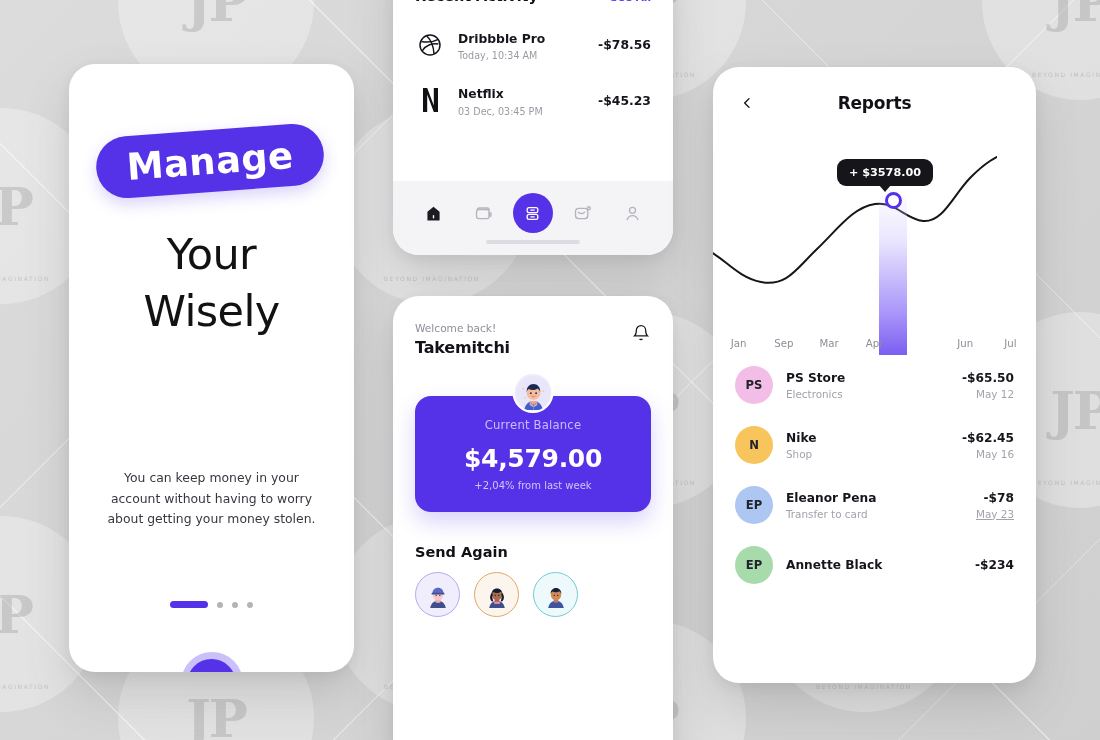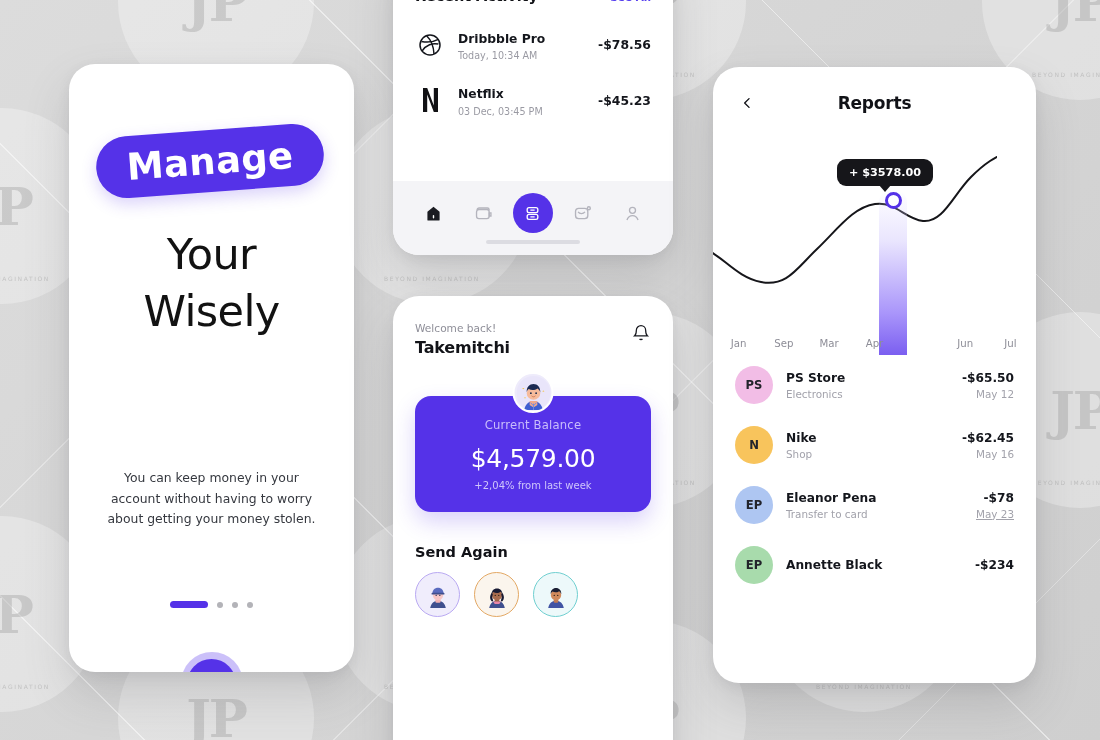--- a/index.html
+++ b/index.html
@@ -124,21 +124,21 @@
   #welcome-small { font-size: 10.6px; color: #8e8e98; }
   #welcome-name { font-size: 16px; font-weight: 700; color: #121318; margin-top: 4px; letter-spacing: -.2px; }
 
   #balance-card {
     position: absolute; left: 22px; top: 100px; width: 236px; height: 116px;
     background: #5532E8; border-radius: 16px;
     display: flex; flex-direction: column; align-items: center; justify-content: center;
     box-shadow: 0 10px 22px rgba(85,50,232,.22);
   }
   #balance-label { font-size: 11.6px; color: #c9bdfb; letter-spacing: .2px; }
-  #balance-amount { font-size: 25px; font-weight: 400; color: #fff; margin-top: 12px; letter-spacing: -.3px; }
+  #balance-amount { font-size: 25px; font-weight: 700; color: #fff; margin-top: 12px; letter-spacing: -.3px; }
   #balance-delta { font-size: 10px; color: #cfc6fb; margin-top: 7px; }
 
   #profile-avatar {
     position: absolute; left: 50%; top: 76px; transform: translateX(-50%);
     width: 41px; height: 41px; border-radius: 50%;
     background: #eeebfb; border: 2px solid #fff;
     display: flex; align-items: center; justify-content: center;
     overflow: hidden; z-index: 3;
   }
 

